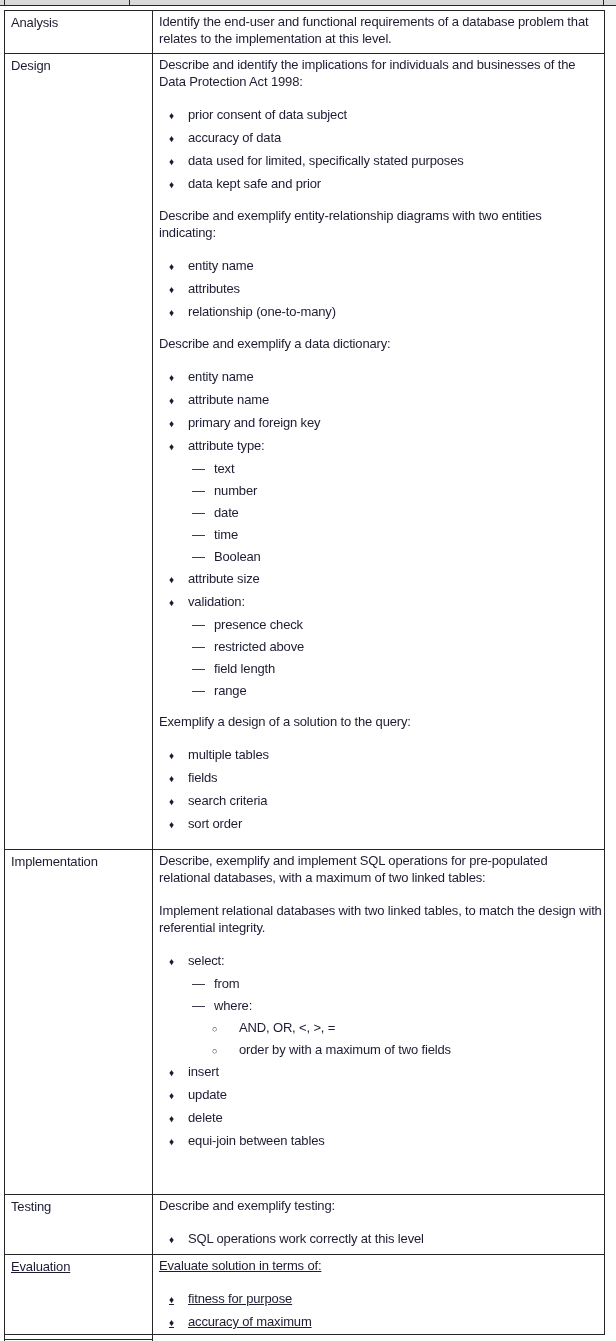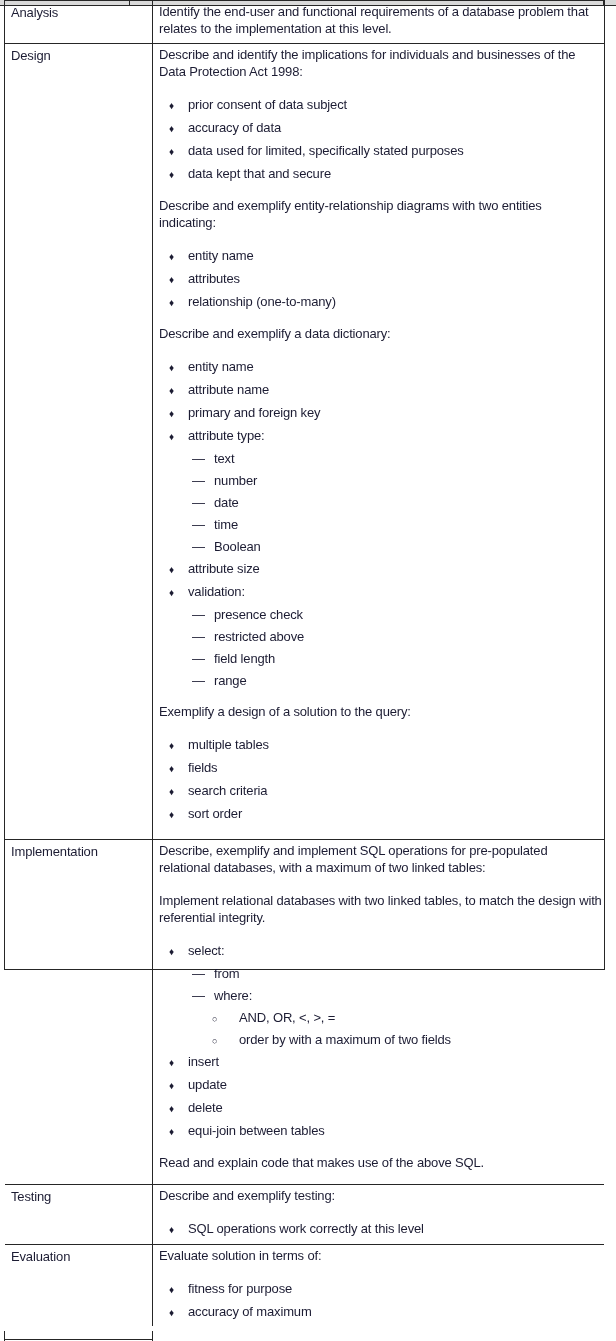--- a/index.html
+++ b/index.html
@@ -10,21 +10,21 @@
   }
   
   .top-sliver{
     position:absolute;left:0;top:0;width:616px;height:6px;
     background:#d9d9d9;border-bottom:1px solid #262626;box-sizing:border-box;
   }
   .vtick{position:absolute;width:1px;background:#262626;}
   .bottom-partial-line{position:absolute;height:1px;background:#262626;}
   
   .doc-table{
-    position:absolute;left:4px;top:0;width:601px;height:970px;
+    position:absolute;left:4px;top:10px;width:601px;height:1325px;
     border:1px solid #262626;box-sizing:border-box;
     display:flex;flex-direction:column;
   }
   .t-row{display:flex;border-bottom:1px solid #262626;box-sizing:border-box;overflow:hidden;}
   .t-row:last-child{border-bottom:none;}
   .stage-cell{
     width:148px;min-width:148px;border-right:1px solid #262626;box-sizing:border-box;
     padding:3px 4px 0 6px;font-size:13px;letter-spacing:-0.15px;line-height:17px;
   }
   .req-cell{
@@ -87,21 +87,21 @@
             </li>
             <li class="bitem">
               <div class="li-line">
                 <span class="marker m1">♦</span>
                 <span class="li-text">data used for limited, specifically stated purposes</span>
               </div>
             </li>
             <li class="bitem">
               <div class="li-line">
                 <span class="marker m1">♦</span>
-                <span class="li-text">data kept that and secure</span>
+                <span class="li-text">data kept safe and prior</span>
               </div>
             </li>
           </ul>
           <p>Describe and exemplify entity-relationship diagrams with two entities indicating:</p>
           <ul class="blist lvl1">
             <li class="bitem">
               <div class="li-line">
                 <span class="marker m1">♦</span>
                 <span class="li-text">entity name</span>
               </div>
@@ -303,38 +303,37 @@
                 <span class="li-text">delete</span>
               </div>
             </li>
             <li class="bitem">
               <div class="li-line">
                 <span class="marker m1">♦</span>
                 <span class="li-text">equi-join between tables</span>
               </div>
             </li>
           </ul>
-          <p>Read and explain code that makes use of the above SQL.</p>
         </div>
       </div>
       <div class="t-row" style="height: 60px; min-height: 60px;">
         <div class="stage-cell"><span>Testing</span></div>
         <div class="req-cell">
           <p>Describe and exemplify testing:</p>
           <ul class="blist lvl1">
             <li class="bitem">
               <div class="li-line">
                 <span class="marker m1">♦</span>
                 <span class="li-text">SQL operations work correctly at this level</span>
               </div>
             </li>
           </ul>
         </div>
       </div>
-      <div class="t-row" style="height: 81px; min-height: 81px;">
+      <div class="t-row" style="height: 81px; min-height: 81px; text-decoration: underline;">
         <div class="stage-cell"><span>Evaluation</span></div>
         <div class="req-cell">
           <p>Evaluate solution in terms of:</p>
           <ul class="blist lvl1">
             <li class="bitem">
               <div class="li-line">
                 <span class="marker m1">♦</span>
                 <span class="li-text">fitness for purpose</span>
               </div>
             </li>

